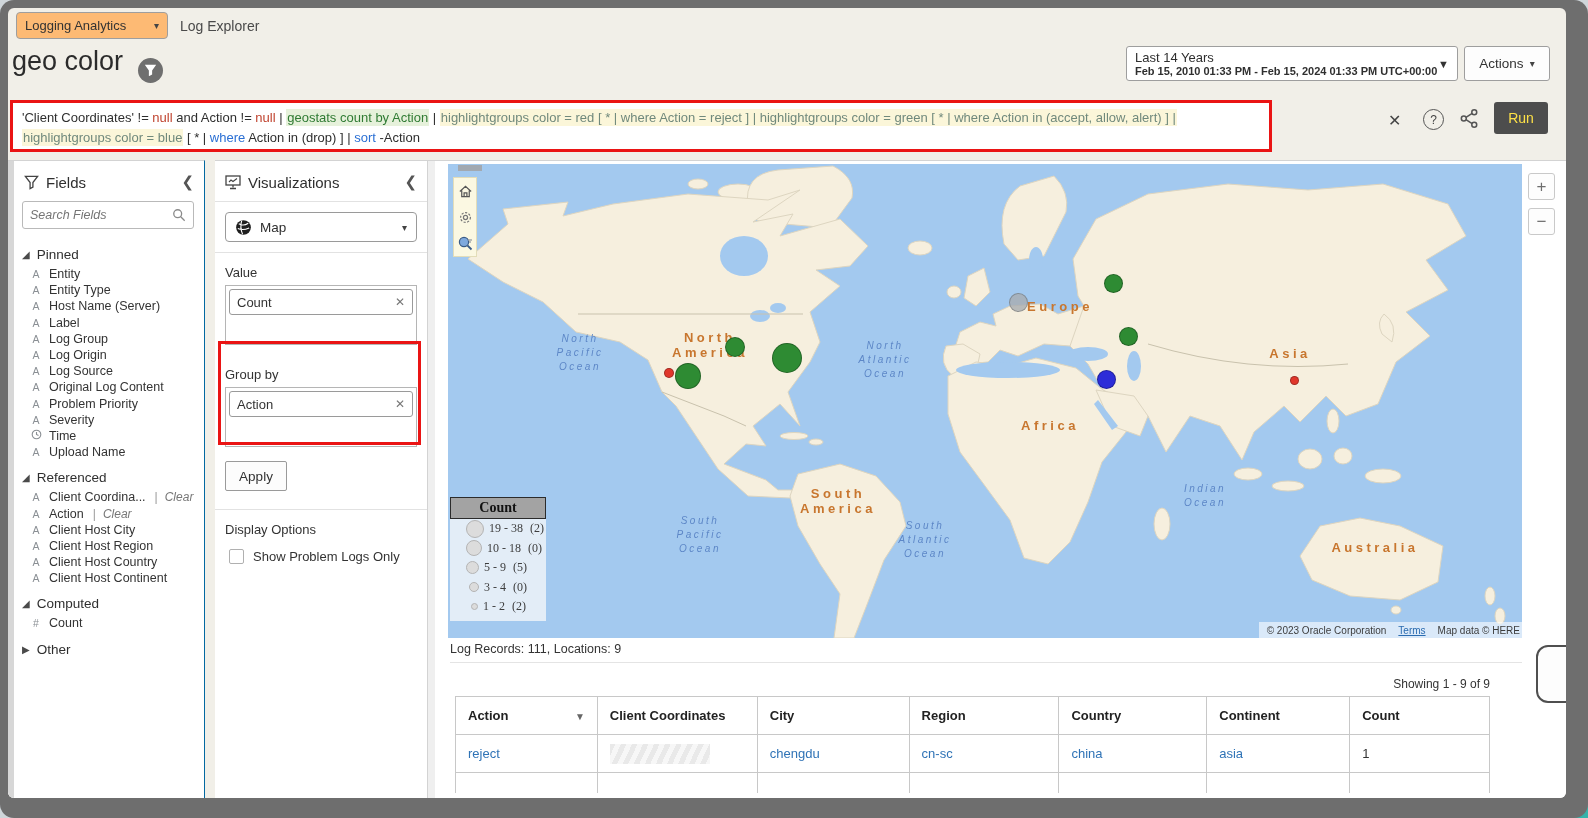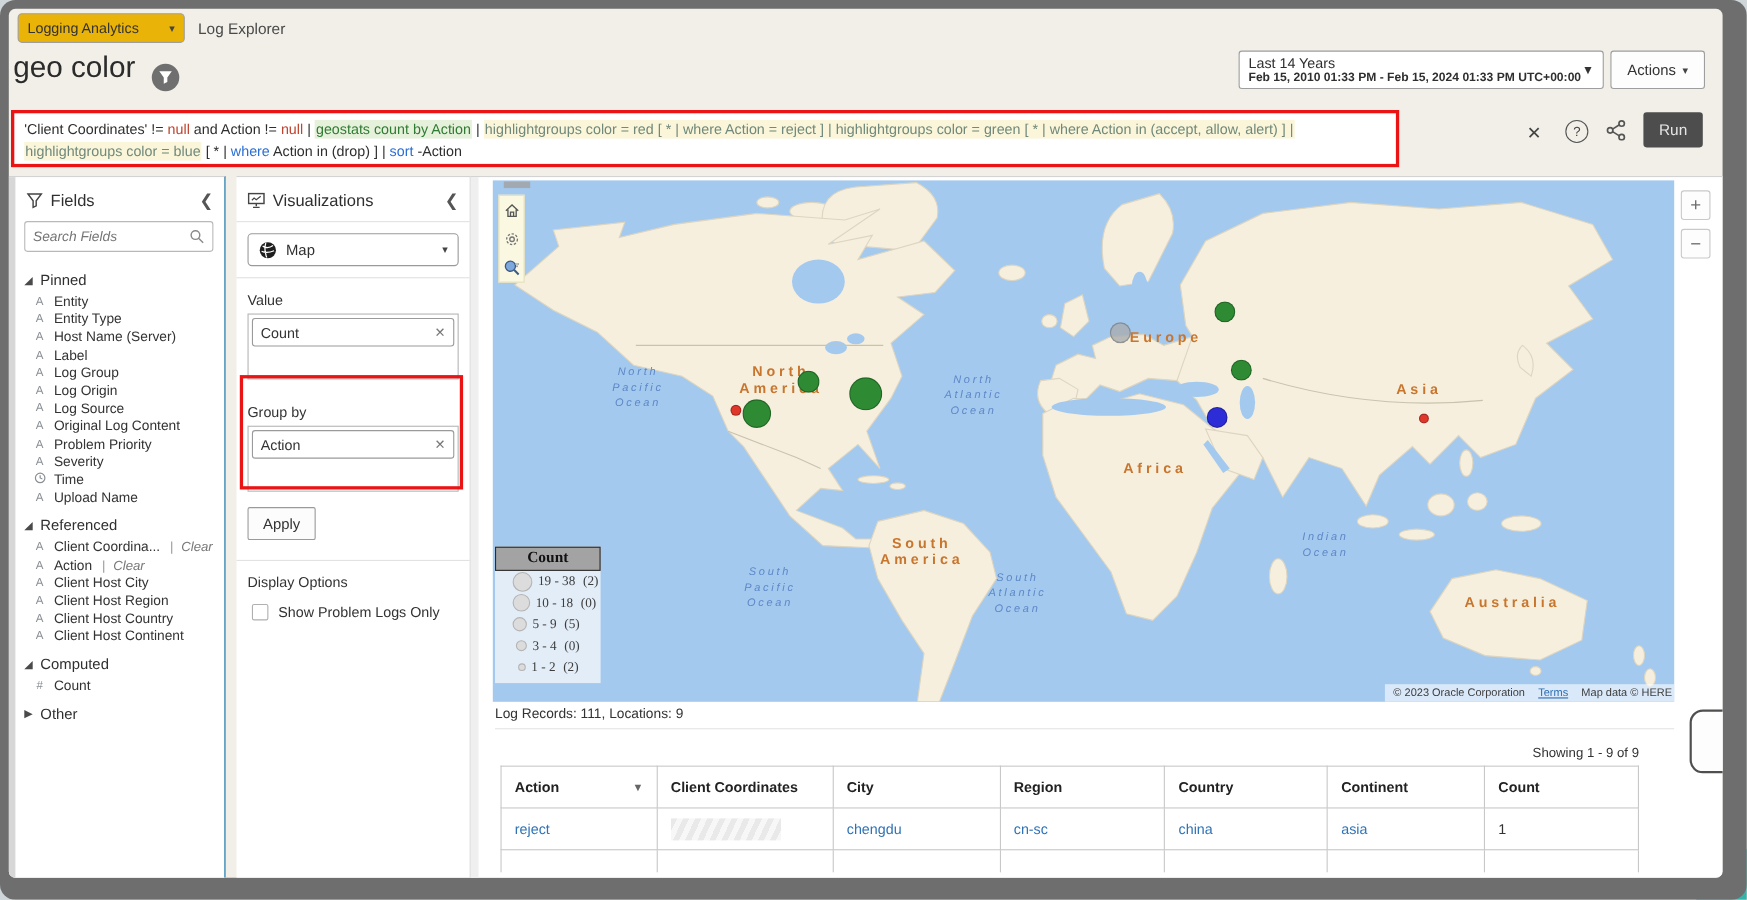--- a/index.html
+++ b/index.html
@@ -3,21 +3,21 @@
 <meta charset="utf-8">
 <style>
   * { box-sizing: border-box; margin: 0; padding: 0; }
   html,body { width:1588px; height:818px; font-family:"Liberation Sans", sans-serif; background:#cfd6da; }
   .stage { position:relative; width:1588px; height:818px; }
   .corner-accent { position:absolute; right:0; bottom:0; width:46px; height:46px; background:#35b3aa; }
   .page { position:absolute; inset:0; background:#6e6e6e; border-radius:14px; overflow:hidden; }
   .inner { position:absolute; left:8px; top:8px; width:1558px; height:790px; background:#f1efe8; border-radius:6px; overflow:hidden; }
 
   
-  .nav-select { position:absolute; left:8px; top:4px; width:152px; height:27px; background:#eab308;
+  .nav-select { position:absolute; left:8px; top:4px; width:152px; height:27px; background:#fdba74;
     border:1px solid #9e9e9e; border-radius:4px; display:flex; align-items:center; padding:0 8px; cursor:pointer; }
   .nav-select .lbl { font-size:13px; color:#333; flex:1; }
   .caret { color:#444; font-size:10px; }
   .breadcrumb { position:absolute; left:172px; top:10px; font-size:14px; color:#4a4a4a; }
 
   
   .page-title { position:absolute; left:4px; top:38px; font-size:27px; color:#2b2b2b; }
   .filter-badge { position:absolute; left:130px; top:50px; width:25px; height:25px; border-radius:50%;
     background:#6f6f6f; display:flex; align-items:center; justify-content:center; cursor:pointer; }
   .time-range { position:absolute; left:1118px; top:38px; width:332px; height:35px; background:#fff;
@@ -36,21 +36,21 @@
   .q-line { white-space:nowrap; }
   .q-plain { color:#2e2e2e; }
   .q-red { color:#c0432f; }
   .q-green { color:#2f7b33; background:#e6f1db; padding:1px 1px; }
   .q-hl { color:#70897c; background:#fbf6d9; padding:1px 1px; }
   .q-blue { color:#2a6fd4; }
   .q-close { position:absolute; left:1380px; top:103px; font-size:16px; color:#444; cursor:pointer; }
   .q-help { position:absolute; left:1415px; top:101px; width:21px; height:21px; border:1.5px solid #555; border-radius:50%;
     display:flex; align-items:center; justify-content:center; font-size:12px; color:#444; cursor:pointer; }
   .q-share { position:absolute; left:1452px; top:101px; cursor:pointer; }
-  .run-btn { position:absolute; left:1486px; top:94px; width:54px; height:32px; background:#4d4d4d; color:#e5e5e5;
+  .run-btn { position:absolute; left:1486px; top:94px; width:54px; height:32px; background:#4d4d4d; color:#fde047;
     border-radius:3px; display:flex; align-items:center; justify-content:center; font-size:14px; cursor:pointer; }
 
   
   .fields-panel { position:absolute; left:0; top:152px; width:197px; bottom:0; background:#fff; border-top:1px solid #d3d3d3; border-right:1px solid #0369a1; }
   .fp-scroll { position:absolute; left:0; top:0; bottom:0; width:6px; background:#d7d7d7; }
   .panel-head { display:flex; align-items:center; padding:12px 10px 8px 16px; gap:7px; }
   .panel-head .pt { font-size:15px; color:#2f2f2f; flex:1; }
   .chev { font-size:15px; color:#555; cursor:pointer; }
   .search-wrap { margin:2px 10px 8px 14px; height:28px; border:1px solid #b9b9b9; border-radius:3px; display:flex; align-items:center; padding:0 7px; background:#fff; }
   .search-wrap input { border:0; outline:0; flex:1; font-size:12.5px; font-style:italic; color:#555; font-family:"Liberation Sans",sans-serif; background:transparent; width:100%; }

